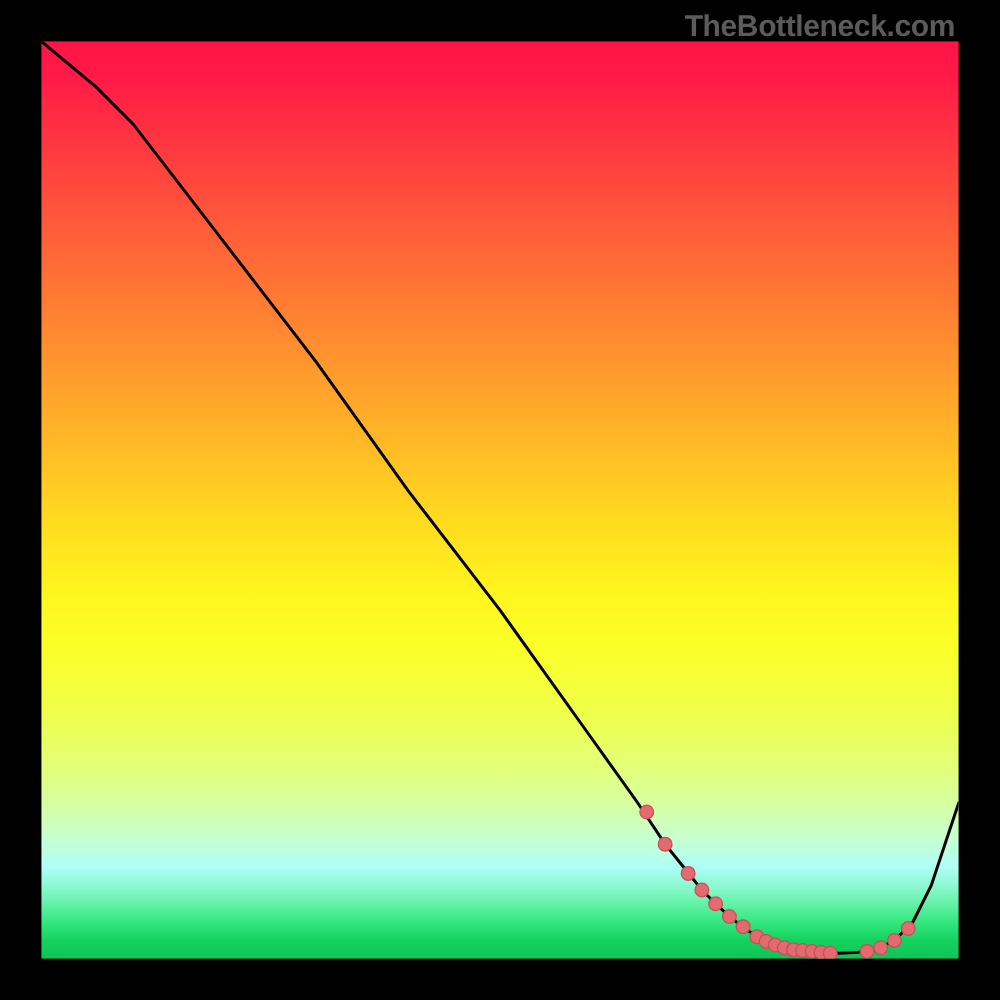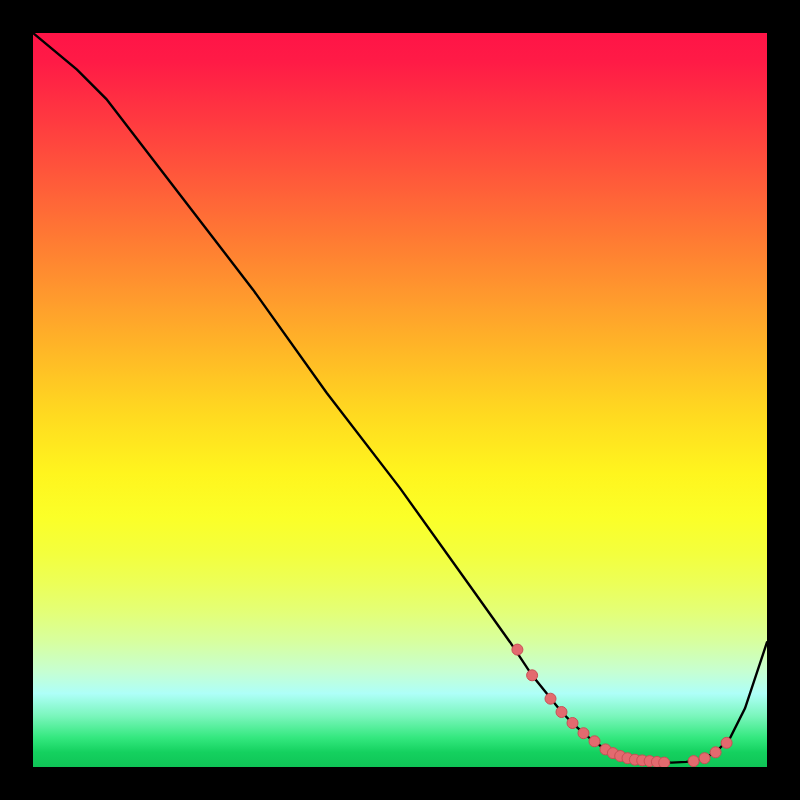--- a/index.html
+++ b/index.html
@@ -84,13 +84,14 @@
           <circle cx="616.6" cy="728.1" r="5.5" fill="#e36a6f" stroke="#c94f55" stroke-width="1"></circle>
           <circle cx="623.9" cy="728.9" r="5.5" fill="#e36a6f" stroke="#c94f55" stroke-width="1"></circle>
           <circle cx="631.2" cy="729.6" r="5.5" fill="#e36a6f" stroke="#c94f55" stroke-width="1"></circle>
           <circle cx="660.6" cy="728.1" r="5.5" fill="#e36a6f" stroke="#c94f55" stroke-width="1"></circle>
           <circle cx="671.6" cy="725.2" r="5.5" fill="#e36a6f" stroke="#c94f55" stroke-width="1"></circle>
           <circle cx="682.6" cy="719.3" r="5.5" fill="#e36a6f" stroke="#c94f55" stroke-width="1"></circle>
           <circle cx="693.6" cy="709.8" r="5.5" fill="#e36a6f" stroke="#c94f55" stroke-width="1"></circle>
         </g>
     </svg>
   </div>
+  <div class="attribution">TheBottleneck.com</div>
 </div>
 
 </body></html>

